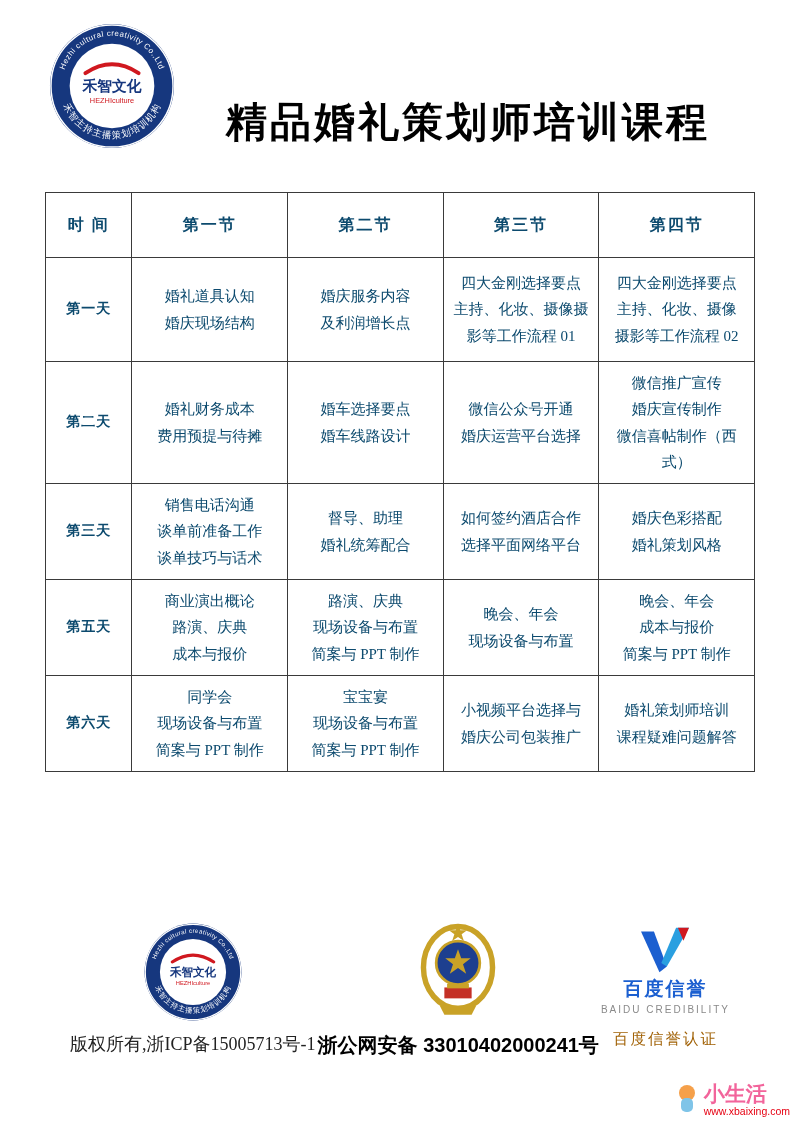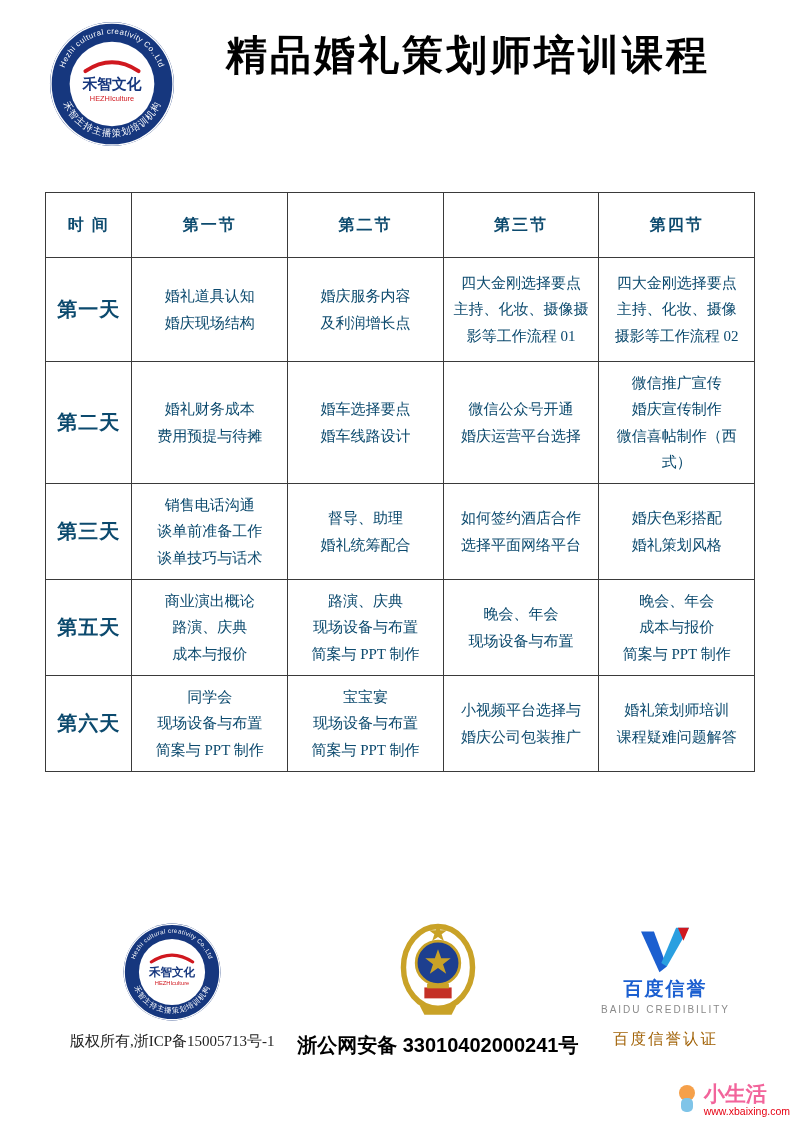--- a/index.html
+++ b/index.html
@@ -2,48 +2,48 @@
 <html><head>
 <meta charset="utf-8">
 <style>
   html,body{margin:0;padding:0;}
   body{
     width:800px;height:1128px;background:#ffffff;position:relative;
     font-family:"Liberation Serif","DejaVu Serif",serif;color:#111;
     overflow:hidden;
   }
   
-  .header{display:flex;align-items:flex-start;padding:20px 40px 0 48px;height:150px;box-sizing:border-box;}
+  .header{display:flex;align-items:flex-end;padding:20px 40px 0 48px;height:150px;box-sizing:border-box;}
   .logo-svg{width:128px;height:128px;flex:none;}
   .page-title{
     flex:1;text-align:center;font-family:"Liberation Sans","DejaVu Sans",sans-serif;
     font-weight:900;font-size:41px;letter-spacing:3px;color:#000;margin-top:8px;
   }
   
   .table-wrap{margin:42px 45px 0 45px;}
   table.schedule{width:100%;border-collapse:collapse;table-layout:fixed;}
   table.schedule th, table.schedule td{
     border:1px solid #3a3a3a;text-align:center;vertical-align:middle;
     white-space:pre-line;padding:8px 4px;color:#0c4a6e;
   }
   table.schedule th{font-size:16px;font-weight:bold;height:48px;letter-spacing:2px;}
   table.schedule td{font-size:15px;line-height:1.75;}
-  table.schedule td.day{font-size:20px;font-weight:bold;letter-spacing:1px;}
+  table.schedule td.day{font-size:14px;font-weight:bold;letter-spacing:1px;}
   table.schedule tr.body-row{height:96px;}
   table.schedule tr.body-row.tall{height:104px;}
   td.blue{color:#1c39bb;}
   
   .footer{
     position:absolute;top:922px;left:0;width:800px;display:flex;
     justify-content:space-between;align-items:flex-start;padding:0 70px;box-sizing:border-box;
     text-align:center;
   }
   .footer-block{display:flex;flex-direction:column;align-items:center;}
   .footer-logo{width:100px;height:100px;}
-  .copyright-text{margin-top:10px;font-size:15px;color:#222;}
+  .copyright-text{margin-top:10px;font-size:18px;color:#222;}
   .badge-svg{width:84px;height:100px;}
   .police-text{margin-top:10px;font-size:20px;font-weight:bold;color:#000;font-family:"Liberation Sans","DejaVu Sans",sans-serif;}
   .baidu-box{display:flex;flex-direction:column;align-items:center;margin-top:4px;}
   .baidu-v{width:56px;height:48px;}
   .baidu-name{color:#1b5fd0;font-weight:bold;font-size:19px;font-family:"Liberation Sans","DejaVu Sans",sans-serif;letter-spacing:2px;margin-top:2px;}
   .baidu-sub{color:#8a8a8a;font-size:10px;letter-spacing:2px;font-family:"Liberation Sans","DejaVu Sans",sans-serif;margin-top:2px;}
   .baidu-cert{margin-top:14px;font-size:15.5px;color:#a16207;letter-spacing:2px;}
   
   .watermark{
     position:absolute;right:10px;top:1082px;display:flex;align-items:center;gap:6px;

